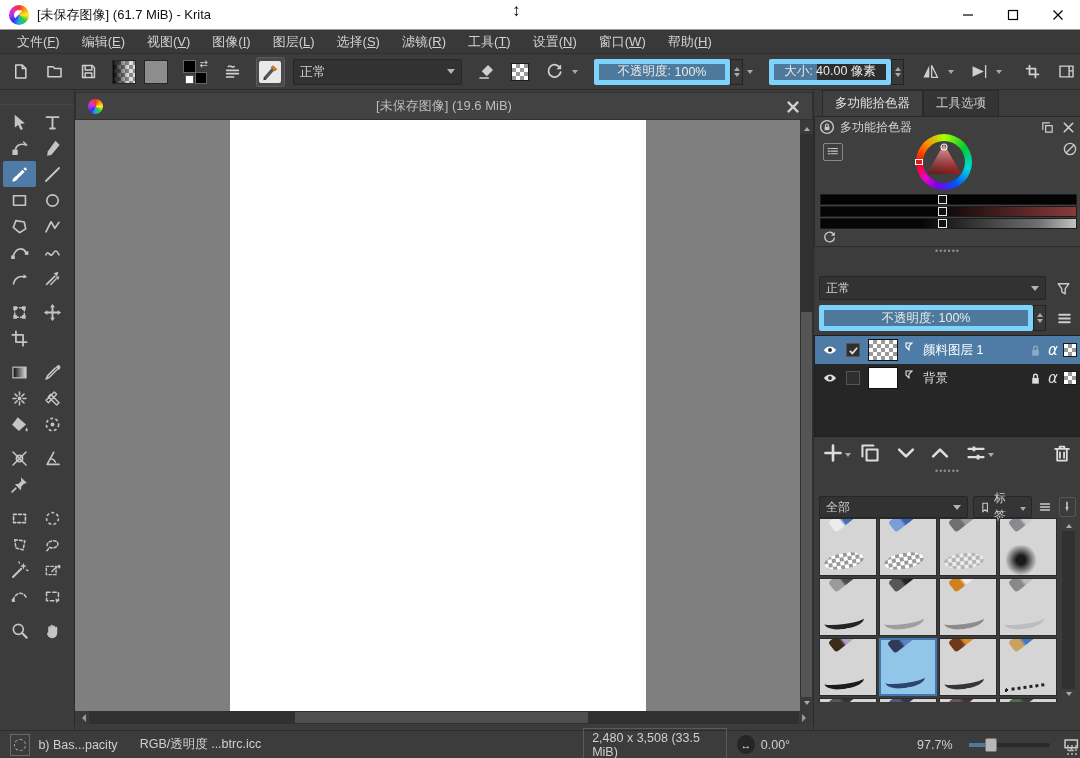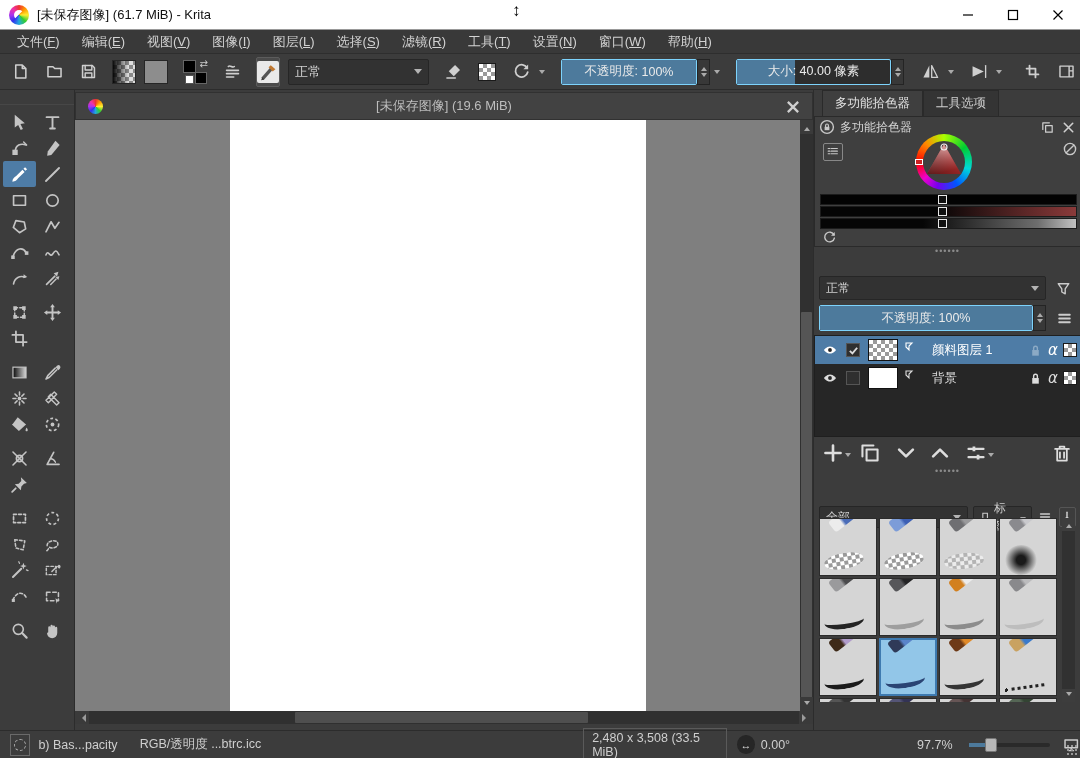--- a/index.html
+++ b/index.html
@@ -38,21 +38,21 @@
   .fgbg .swap { position:absolute; right:0; top:-1px; font-size:10px; color:#ccc; }
   .brush-edit-btn { width:30px; height:30px; background:#4a4a4a; border:1px solid #5c5c5c; border-radius:2px; display:flex; align-items:center; justify-content:center; margin:0 4px; }
   .brush-edit-pad { width:22px; height:22px; background:#e9e9e9; border-radius:2px; position:relative; overflow:hidden; }
   .brush-edit-pad svg { width:100%; height:100%; }
   .dropdown { height:26px; background:#323232; border:1px solid #262626; border-radius:2px; display:flex; align-items:center; padding:0 6px; color:#cfcfcf; position:relative; }
   .dropdown .dd-caret { margin-left:auto; }
   .tri-down { width:0; height:0; border:4px solid transparent; border-top:5px solid #b4b4b4; margin-top:4px; }
   .tri-sm-down { width:0; height:0; border:3px solid transparent; border-top:4px solid #aaa; margin-top:3px; }
   .tri-sm-up { width:0; height:0; border:3px solid transparent; border-bottom:4px solid #aaa; }
   .blend-dd { width:176px; margin:0 4px; }
-  .kslider { height:26px; position:relative; background:#2d2d2d; border:1px solid #7dd3fc; border-radius:2px; overflow:hidden; flex:none; }
+  .kslider { height:26px; position:relative; background:#2d2d2d; border:5px solid #7dd3fc; border-radius:2px; overflow:hidden; flex:none; }
   .kslider .fill { position:absolute; left:0; top:0; bottom:0; background:#4d7a9c; }
   .kslider .lab { position:absolute; inset:0; display:flex; align-items:center; justify-content:center; color:#eaeaea; font-size:12.5px; white-space:nowrap; }
   .spin { width:13px; height:26px; background:#383838; border:1px solid #242424; display:flex; flex-direction:column; align-items:center; justify-content:center; gap:2px; flex:none; }
   .mini-caret-btn { width:14px; height:28px; display:flex; align-items:center; justify-content:center; flex:none; }
 
   
   .toolbox { position:absolute; left:0; top:90px; width:75px; height:640px; background:#3c3c3c; border-right:1px solid #2c2c2c; }
   .toolbox-head { height:15px; border-bottom:1px solid #474747; }
   .tool-grid { display:flex; flex-wrap:wrap; width:68px; margin-left:3px; padding-top:4px; }
   .tool { width:33px; height:26px; display:flex; align-items:center; justify-content:center; color:#c4c4c4; border-radius:2px; }
@@ -114,31 +114,31 @@
   .ham-btn svg { width:17px; height:17px; }
   .layer-list { position:absolute; left:0px; top:81px; width:267px; height:102px; background:#262626; border:1px solid #1f1f1f; overflow:hidden; }
   .layer-row { height:28px; display:flex; align-items:center; padding:0 3px; color:#ddd; position:relative; }
   .layer-row.selected { background:#4e7ca6; color:#fff; }
   .layer-row .eye { width:18px; height:18px; margin:0 3px; }
   .layer-row .cb { width:14px; height:14px; background:#2f2f2f; border:1px solid #555; margin:0 4px; display:flex; align-items:center; justify-content:center; }
   .layer-row .cb svg { width:11px; height:11px; }
   .layer-row .thumb { width:30px; height:22px; border:1px solid #111; margin:0 4px; background:#fff; }
   .thumb.checker, .checker-sm { background:conic-gradient(#9a9a9a 25%,#fff 0 50%,#9a9a9a 0 75%,#fff 0); background-size:8px 8px; }
   .layer-row .decor { width:12px; height:12px; margin:0 2px 6px 2px; }
-  .layer-row .lname { margin-left:14px; font-size:12.5px; flex:1; white-space:nowrap; overflow:hidden; }
+  .layer-row .lname { margin-left:5px; font-size:12.5px; flex:1; white-space:nowrap; overflow:hidden; }
   .layer-row .licon { width:15px; height:15px; margin-left:4px; flex:none; }
   .layer-row .alpha { font-size:15px; font-style:italic; margin-left:5px; font-family:"DejaVu Sans",sans-serif; }
   .checker-sm { width:14px; height:14px; margin-left:5px; border:1px solid #1a1a1a; }
   .lay-buttons { position:absolute; left:0; top:185px; width:267px; height:28px; display:flex; align-items:center; padding:0 8px; color:#ddd; }
   .lbtn { width:22px; height:22px; color:#ddd; }
   .lbtn svg { width:100%; height:100%; }
 
   
   .brushes { position:absolute; left:0; top:384px; width:267px; height:256px; }
-  .br-controls { position:absolute; left:5px; top:32px; width:257px; display:flex; align-items:center; }
+  .br-controls { position:absolute; left:5px; top:22px; width:257px; display:flex; align-items:center; }
   .tag-btn { height:22px; background:#353535; border:1px solid #262626; border-radius:2px; display:flex; align-items:center; padding:0 5px; margin-left:5px; color:#ccc; }
   .tag-btn svg { width:13px; height:13px; margin-right:3px; }
   .sq-btn { width:18px; height:20px; margin-left:5px; border:1px solid #555; border-radius:2px; display:flex; align-items:center; justify-content:center; color:#ccc; }
   .sq-btn.noborder { border:none; }
   .sq-btn svg { width:14px; height:14px; }
   .brush-grid { position:absolute; left:5px; top:44px; width:240px; height:184px; overflow:hidden; }
   .brush-cell { position:absolute; width:58px; height:58px; background:#d5d5d5; border:1px solid #2b2b2b; overflow:hidden; }
   .brush-cell.sel { background:#92c6e8; border:2px solid #3e7ab0; }
   .brush-pen { position:absolute; right:-8px; top:2px; width:52px; height:13px; border-radius:3px; transform:rotate(-38deg); transform-origin:left center; }
   .brush-stroke { position:absolute; left:4px; bottom:6px; width:40px; height:16px; border-radius:50%; }
@@ -285,21 +285,21 @@
   </div>
   <div class="spin">
       <span class="tri-sm-up"></span>
       <span class="tri-sm-down" style="margin-top:0;"></span>
     </div>
   <div class="mini-caret-btn">
       <span class="tri-sm-down"></span>
     </div>
   <div class="tb-sep"></div>
     <div class="tb-sep"></div>
-  <div class="kslider" style="width:155px;">
+  <div class="kslider" style="width:122px;">
     <div class="fill" style="width:38%;"></div>
     <div class="lab"><span>大小:</span>&nbsp;<span>40.00 像素</span></div>
   </div>
   <div class="spin">
       <span class="tri-sm-up"></span>
       <span class="tri-sm-down" style="margin-top:0;"></span>
     </div>
   <div class="tb-sep"></div>
     <div class="tb-sep"></div>
   <div class="ibtn">

